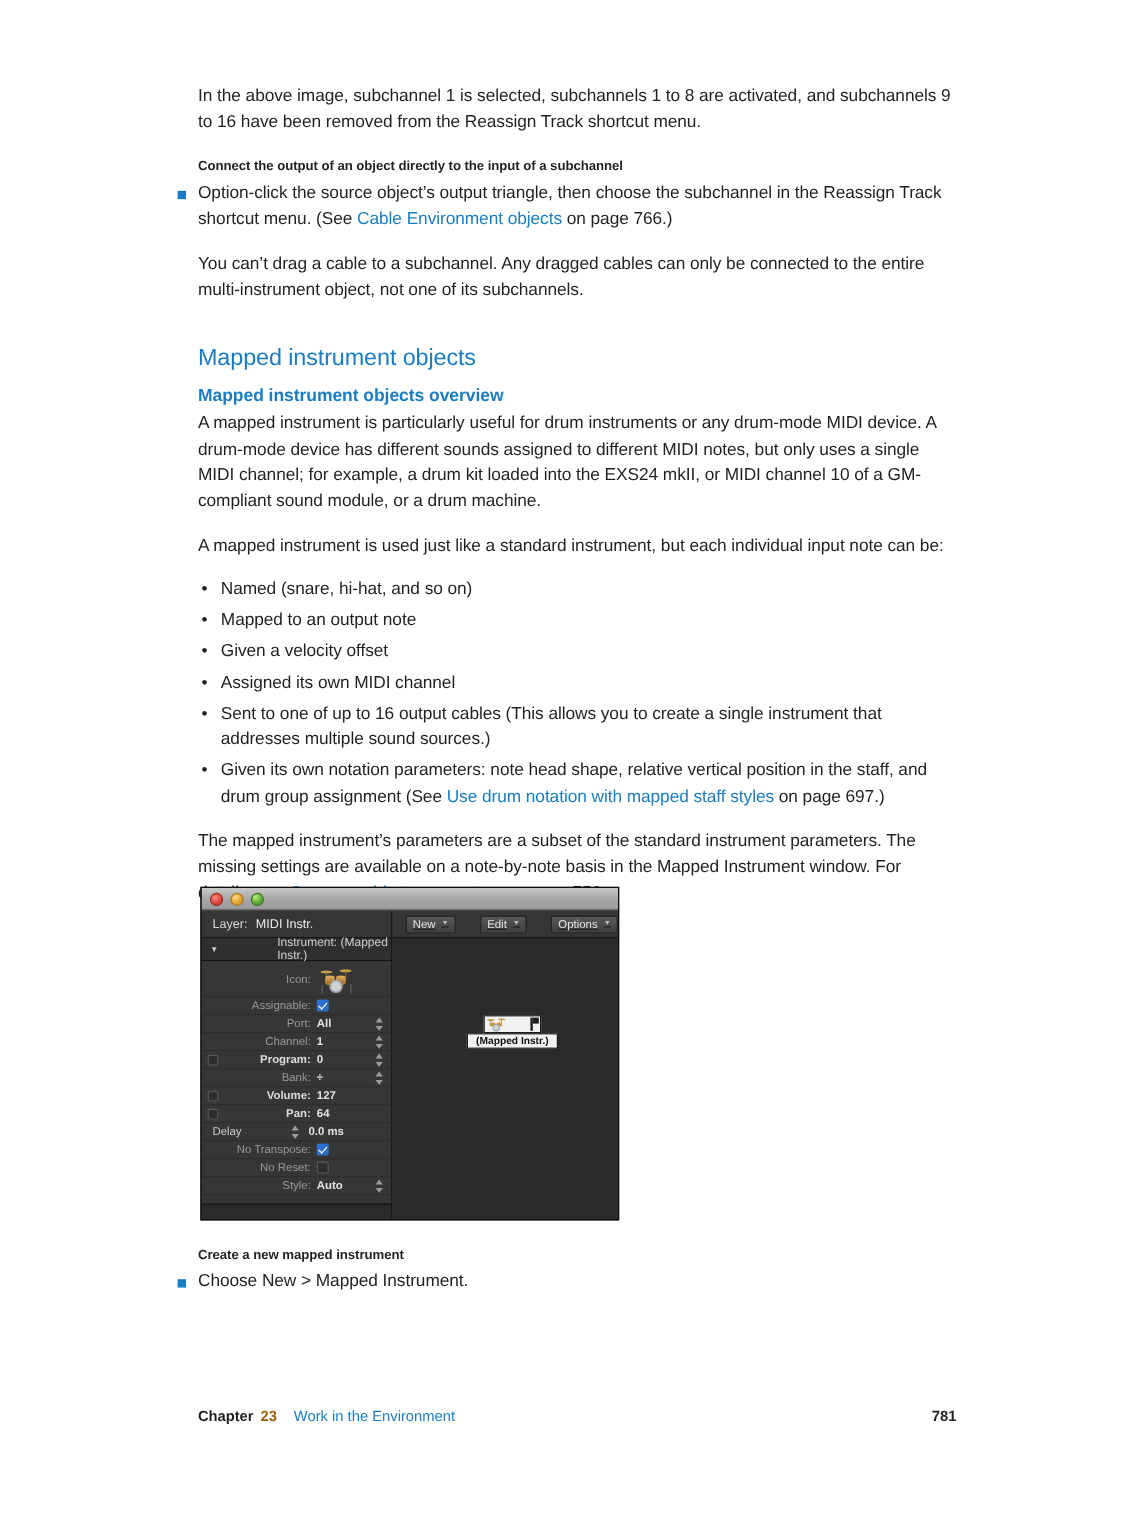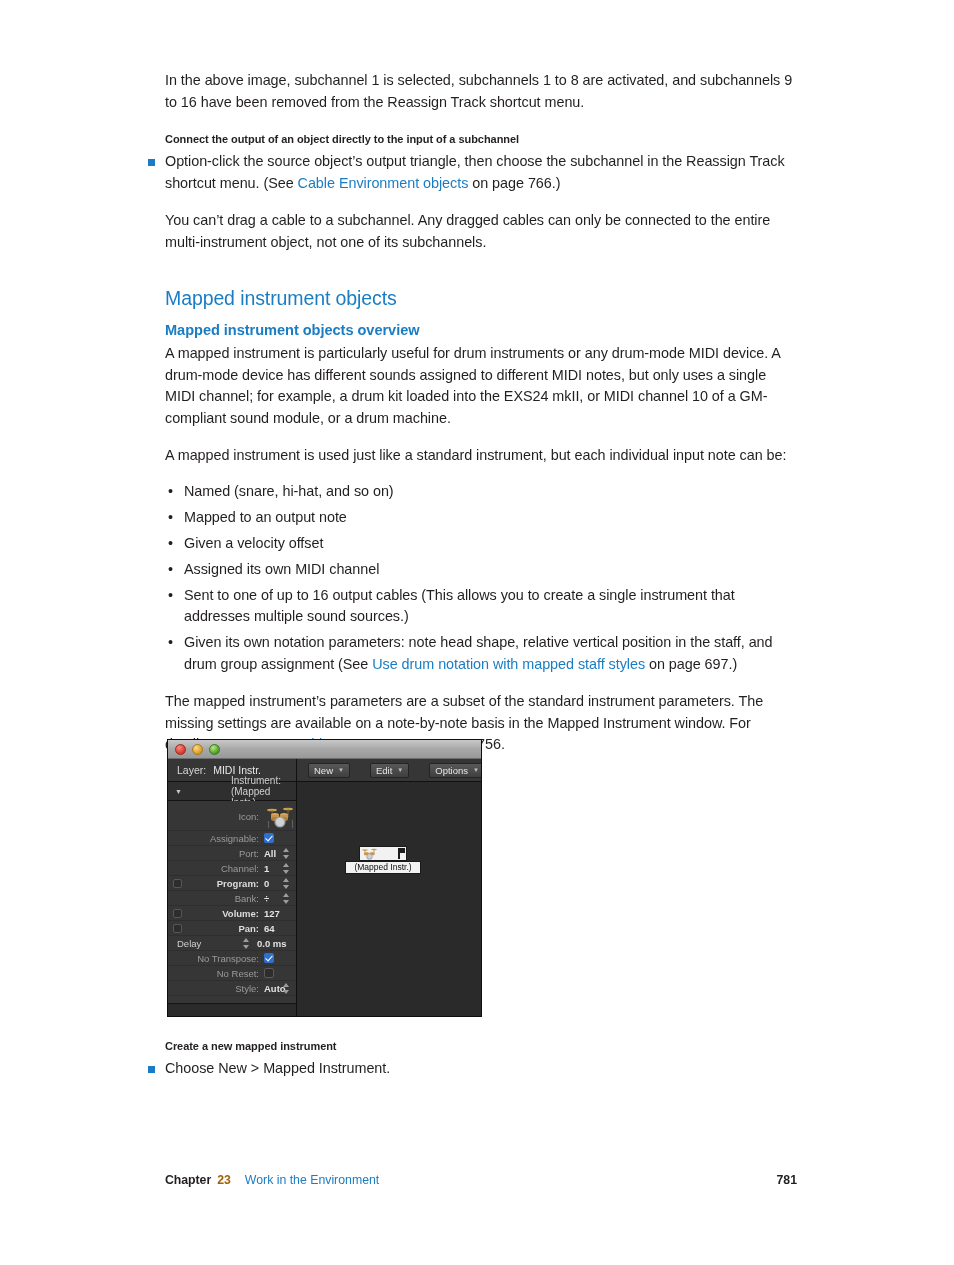--- a/index.html
+++ b/index.html
@@ -112,21 +112,21 @@
     font-size: 14.4px;
     line-height: 21.5px;
     color: #231f20;
   }
 
   
   .figure {
     position: absolute;
     left: 167px;
     top: 739px;
-    width: 315px;
+    width: 349px;
     height: 278px;
     background: #1c1c1c;
     font-family: "Liberation Sans", sans-serif;
     overflow: hidden;
     border: 1px solid #0e0e0e;
     box-sizing: border-box;
   }
   .win-titlebar {
     height: 19px;
     background: linear-gradient(to bottom, #c9c9c9 0%, #a8a8a8 50%, #999999 100%);
@@ -305,20 +305,21 @@
   }
   .canvas-toolbar {
     height: 23px;
     background: #363636;
     border-bottom: 1px solid #111;
     display: flex;
     align-items: center;
     padding-left: 11px;
     box-sizing: border-box;
     gap: 20px;
+    text-decoration: underline;
   }
   .menu-btn {
     height: 15px;
     background: linear-gradient(to bottom,#585858,#3f3f3f);
     border: 1px solid #242424;
     border-radius: 2px;
     color: #e6e6e6;
     font-size: 9.5px;
     display: flex;
     align-items: center;
@@ -332,23 +333,24 @@
     color: #bdbdbd;
     line-height: 1;
   }
   .canvas-area {
     flex: 1;
     background: #2a2a2a;
     position: relative;
   }
   .env-object {
     position: absolute;
-    left: 62px;
+    left: 76px;
     top: 64px;
     width: 48px;
+    font-weight: bold;
   }
   .env-obj-box {
     height: 15px;
     background: #f2f2f2;
     border: 1px solid #1a1a1a;
     display: flex;
     align-items: center;
     box-sizing: border-box;
     overflow: hidden;
   }

